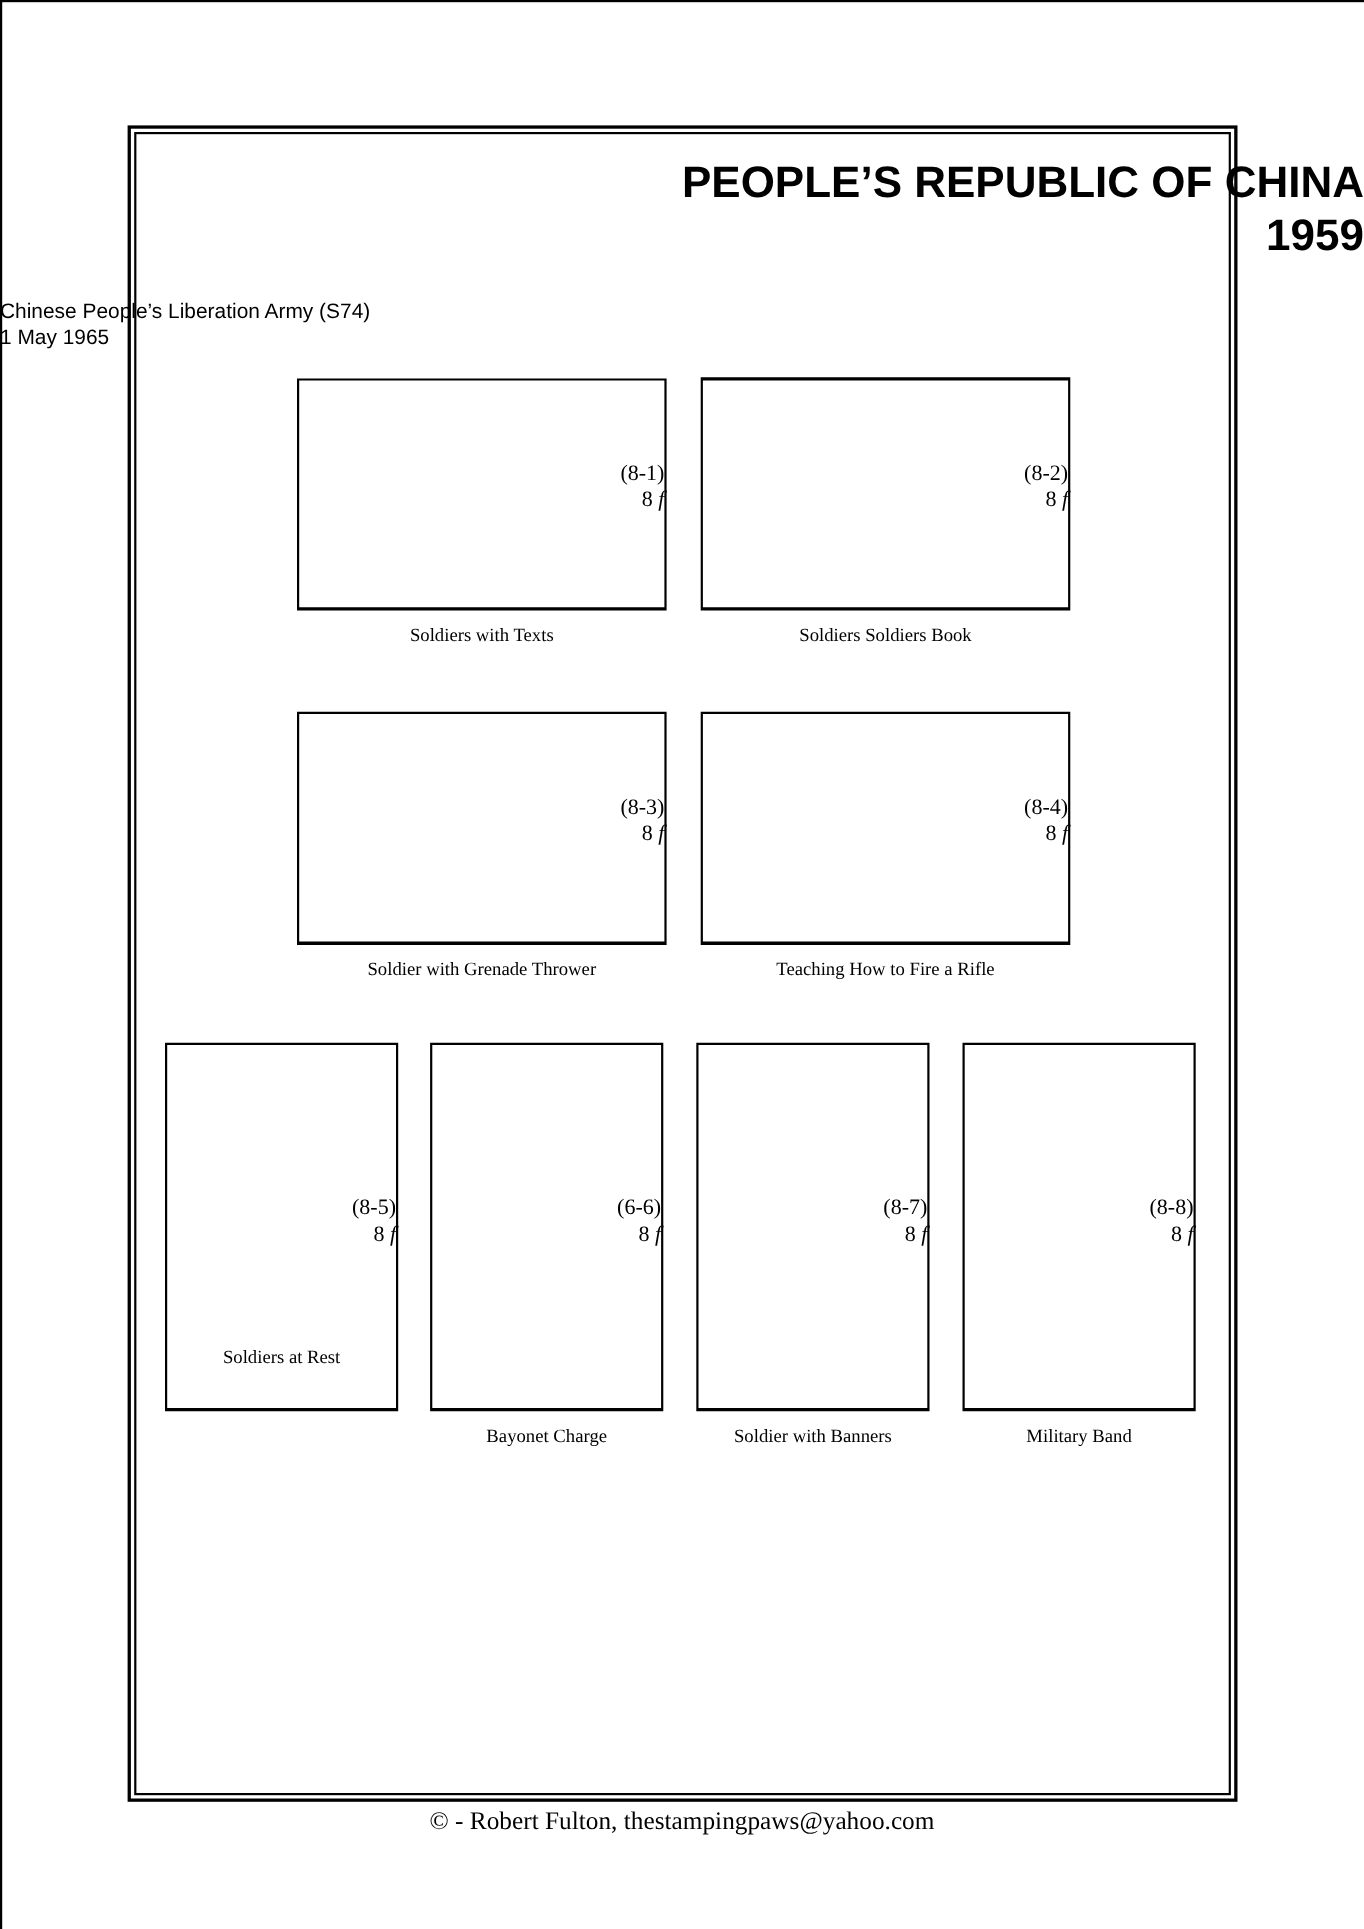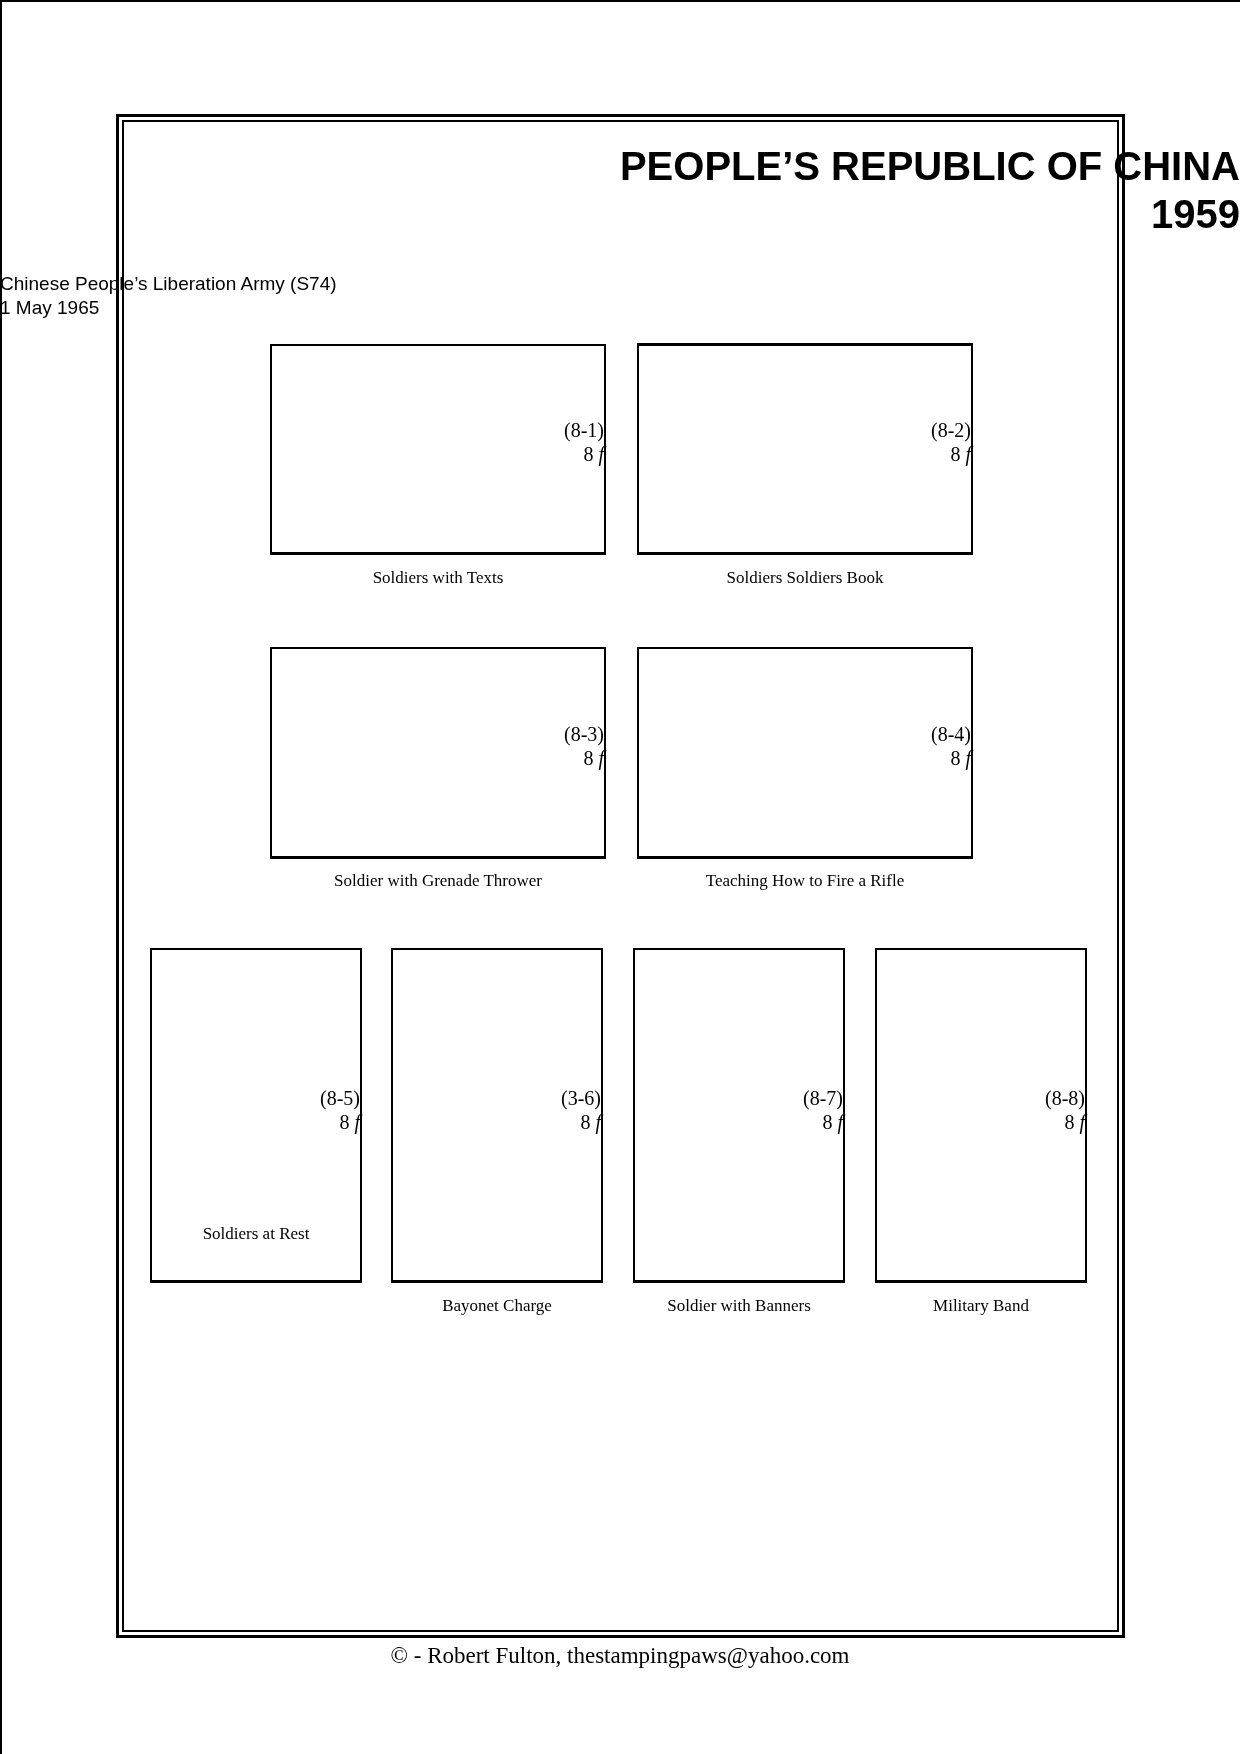--- a/index.html
+++ b/index.html
@@ -86,21 +86,21 @@
 </div>
 <div class="caption" style="left:637px; width:336px; top:871px;">Teaching How to Fire a Rifle</div>
 
 <div class="stamp" style="left:150px; top:948px; width:212px; height:335px;">
   <div class="stamp-num" style="top:136px;">(8-5)</div>
   <div class="stamp-num stamp-val" style="top:160px;"><span>8</span> <span class="f">f</span></div>
 </div>
 <div class="caption" style="left:150px; width:212px; top:1224px;text-align:center;">Soldiers at Rest</div>
 
 <div class="stamp" style="left:391px; top:948px; width:212px; height:335px;">
-  <div class="stamp-num" style="top:136px;">(3-6)</div>
+  <div class="stamp-num" style="top:136px;">(6-6)</div>
   <div class="stamp-num stamp-val" style="top:160px;"><span>8</span> <span class="f">f</span></div>
 </div>
 <div class="caption" style="left:391px; width:212px; top:1296px;">Bayonet Charge</div>
 
 <div class="stamp" style="left:633px; top:948px; width:212px; height:335px;">
   <div class="stamp-num" style="top:136px;">(8-7)</div>
   <div class="stamp-num stamp-val" style="top:160px;"><span>8</span> <span class="f">f</span></div>
 </div>
 <div class="caption" style="left:633px; width:212px; top:1296px;">Soldier with Banners</div>
 

